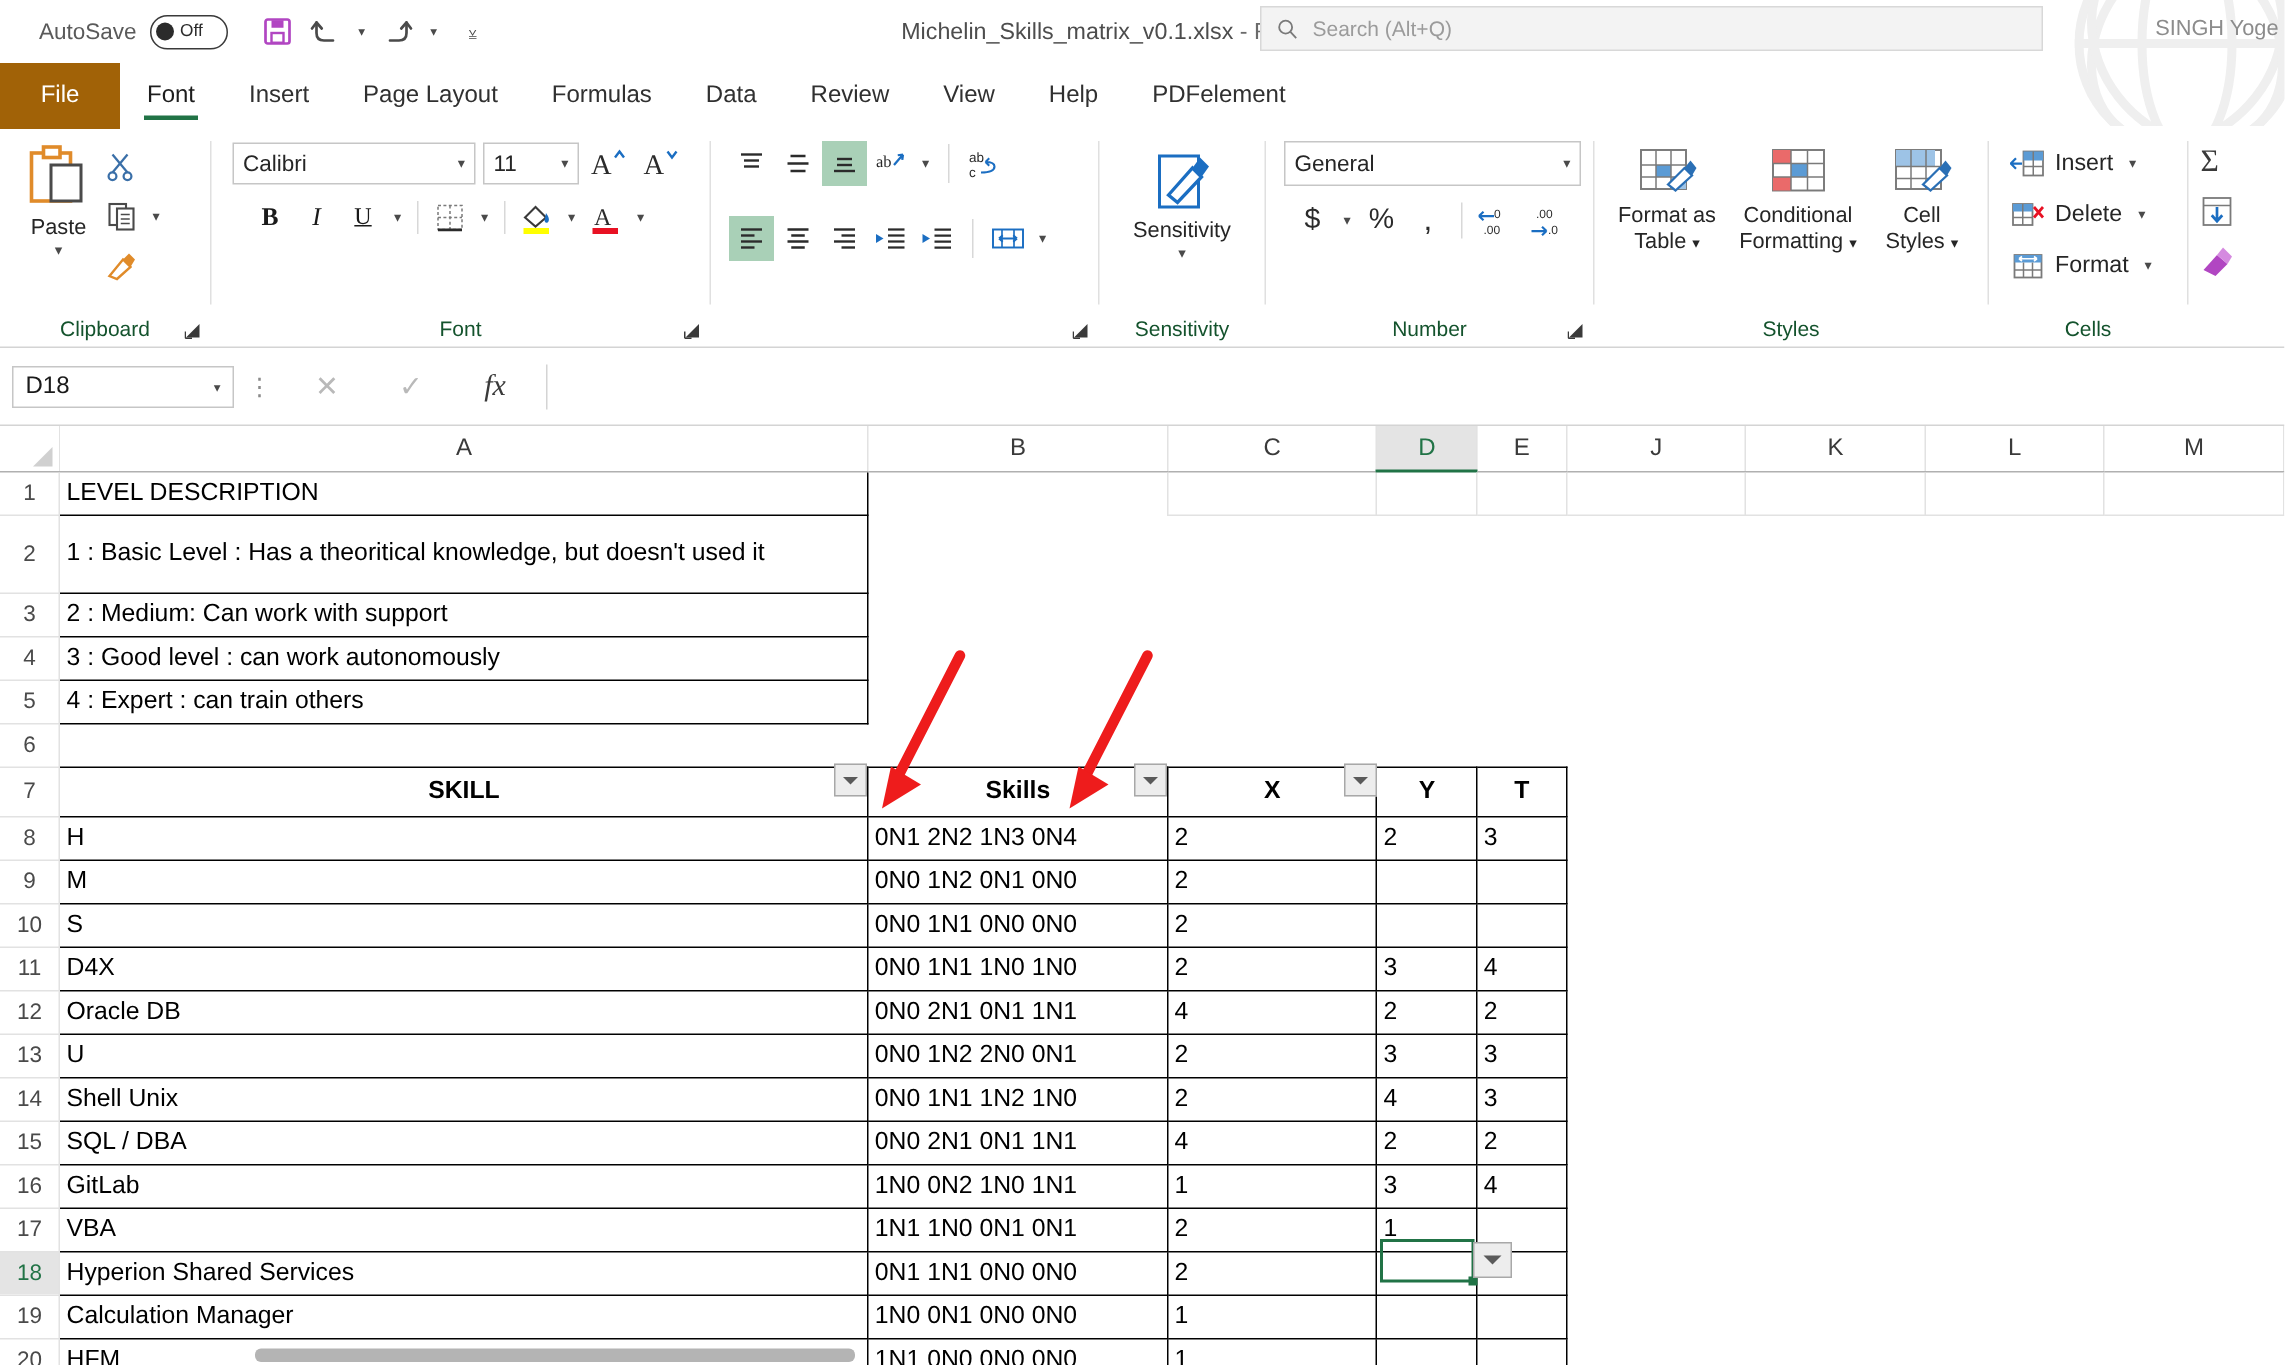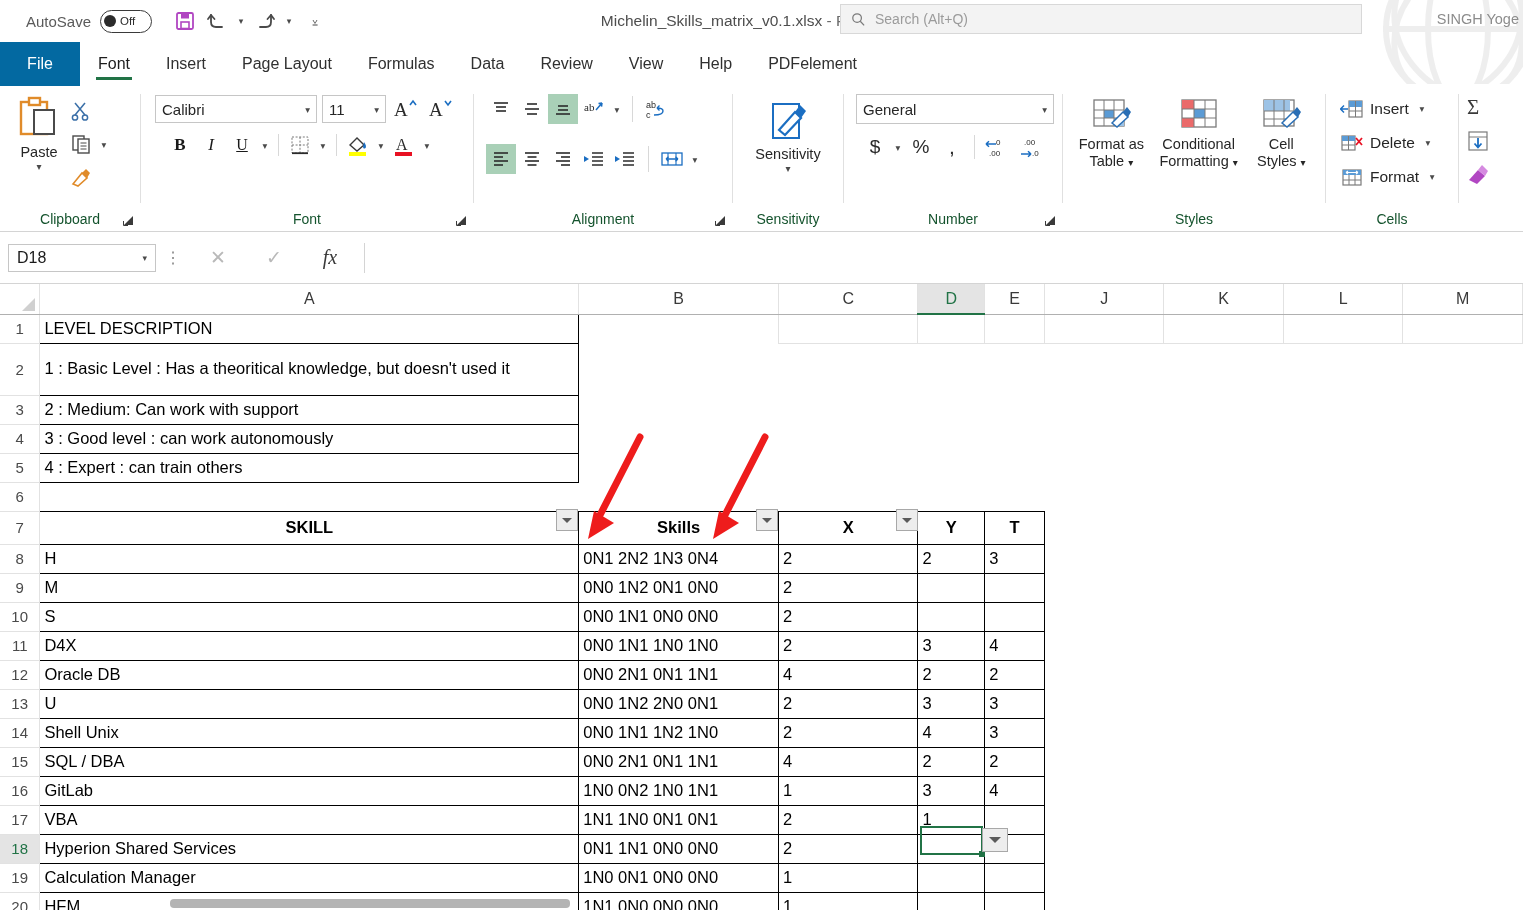--- a/index.html
+++ b/index.html
@@ -27,21 +27,21 @@
               pointer-events:none; }
   .doc-title .ro{ color:#6b6b6b; }
   .search-box{ position:absolute; left:840px; top:4px; width:522px; height:30px; background:#f3f3f3;
                border:1px solid #d8d8d8; display:flex; align-items:center; padding:0 10px; gap:9px; }
   .search-box .ph{ font-size:14px; color:#9b9b9b; }
   .user-name{ position:absolute; right:4px; top:11px; font-size:14.5px; color:#8c8c8c; white-space:nowrap; }
   .globe{ position:absolute; right:-10px; top:-26px; width:150px; height:110px; opacity:.30; pointer-events:none; }
 
   
   .tabs{ height:44px; display:flex; align-items:stretch; background:#fff; }
-  .tab-file{ width:80px; background:#0369a1; color:#fff; display:flex; align-items:center;
+  .tab-file{ width:80px; background:#a16207; color:#fff; display:flex; align-items:center;
              justify-content:center; font-size:16px; }
   .tab{ display:flex; align-items:center; padding:0 18px; font-size:16px; color:#303030; position:relative; }
   .tab.active{ color:#1d1d1d; }
   .tab.active:after{ content:""; position:absolute; left:16px; right:16px; bottom:6px; height:2.6px;
                      background:#217346; }
 
   
   .ribbon{ height:146px; background:#fff; display:flex; position:relative; border-bottom:1px solid #d4d4d4; }
   .grp{ position:relative; display:flex; flex-direction:column; padding:4px 0 0 0; }
   .grp-body{ flex:1; display:flex; align-items:flex-start; padding:4px 8px 0 8px; }
@@ -403,21 +403,20 @@
           <svg width="26" height="22" viewBox="0 0 26 22">
               <rect x="3" y="5" width="20" height="12" fill="#fff" stroke="#1b6ec2" stroke-width="1.3"></rect>
               <line x1="9" y1="5" x2="9" y2="17" stroke="#1b6ec2" stroke-width="1.1"></line>
               <line x1="17" y1="5" x2="17" y2="17" stroke="#1b6ec2" stroke-width="1.1"></line>
               <path d="M7 11 L19 11 M7 11 L9.5 8.8 M7 11 L9.5 13.2 M19 11 L16.5 8.8 M19 11 L16.5 13.2" fill="none" stroke="#1b6ec2" stroke-width="1.3"></path>
             </svg>
         </span>
         <span class="caret">▾</span>
       </div>
     </div>
-    <div class="grp-name">Alignment</div>
     <svg class="dlg" viewBox="0 0 11 11">
         <path d="M1 10 L10 10 L10 1 Z" fill="#3a3a3a"></path>
         <line x1="0.5" y1="6" x2="0.5" y2="10.5" stroke="#3a3a3a"></line>
         <line x1="0.5" y1="10.5" x2="5" y2="10.5" stroke="#3a3a3a"></line>
       </svg>
   </div>
   <div class="grp-sep"></div>
 
   <div class="grp" style="width:110px">
     <div class="grp-body" style="justify-content:center; padding-top:6px">

